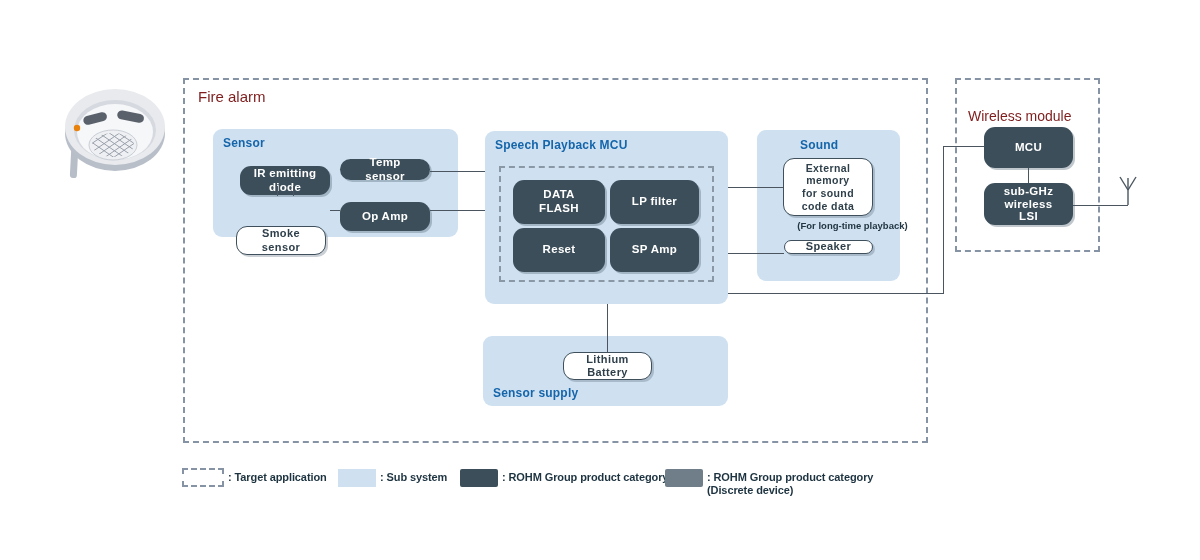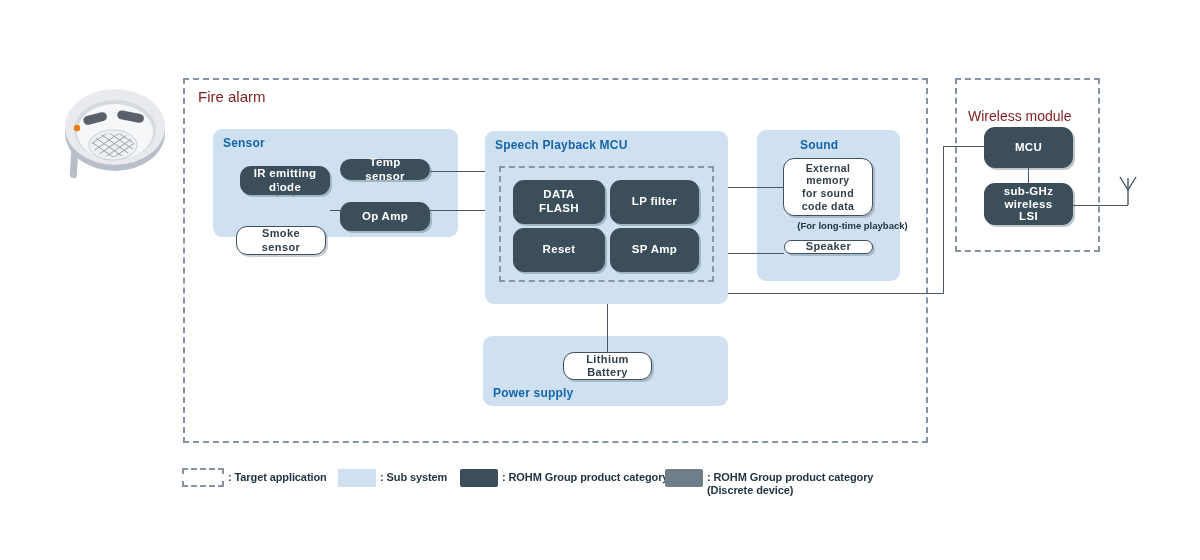--- a/index.html
+++ b/index.html
@@ -104,21 +104,21 @@
   <div class="panel" style="left:757px; top:130px; width:143px; height:151px;"></div>
   <div class="panel-label" style="left:768px; top:138px;margin-left:32px;">Sound</div>
   <div class="blk blk-white pre" style="left:783px; top:158px; width:90px; height:58px; font-size:10.5px;">External
 memory
 for sound
 code data</div>
   <div class="note" style="left:757px; top:220px; width:143px;">(For long-time playback)</div>
   <div class="blk blk-white" style="left:784px; top:240px; width:89px; height:14px;">Speaker</div>
 
   <div class="panel" style="left:483px; top:336px; width:245px; height:70px;"></div>
-  <div class="panel-label" style="left:493px; top:386px;">Power supply</div>
+  <div class="panel-label" style="left:493px; top:386px;">Sensor supply</div>
   <div class="blk blk-white pre" style="left:563px; top:352px; width:89px; height:28px;">Lithium
 Battery</div>
 
   <div class="dash-frame" style="left:955px; top:78px; width:145px; height:174px;"></div>
   <div class="frame-title" style="left:968px; top:108px; font-size:14px;">Wireless module</div>
   <div class="blk blk-dark" style="left:984px; top:127px; width:89px; height:41px;">MCU</div>
   <div class="blk blk-dark pre" style="left:984px; top:183px; width:89px; height:42px; line-height:1.1;">sub-GHz
 wireless
 LSI</div>
 

